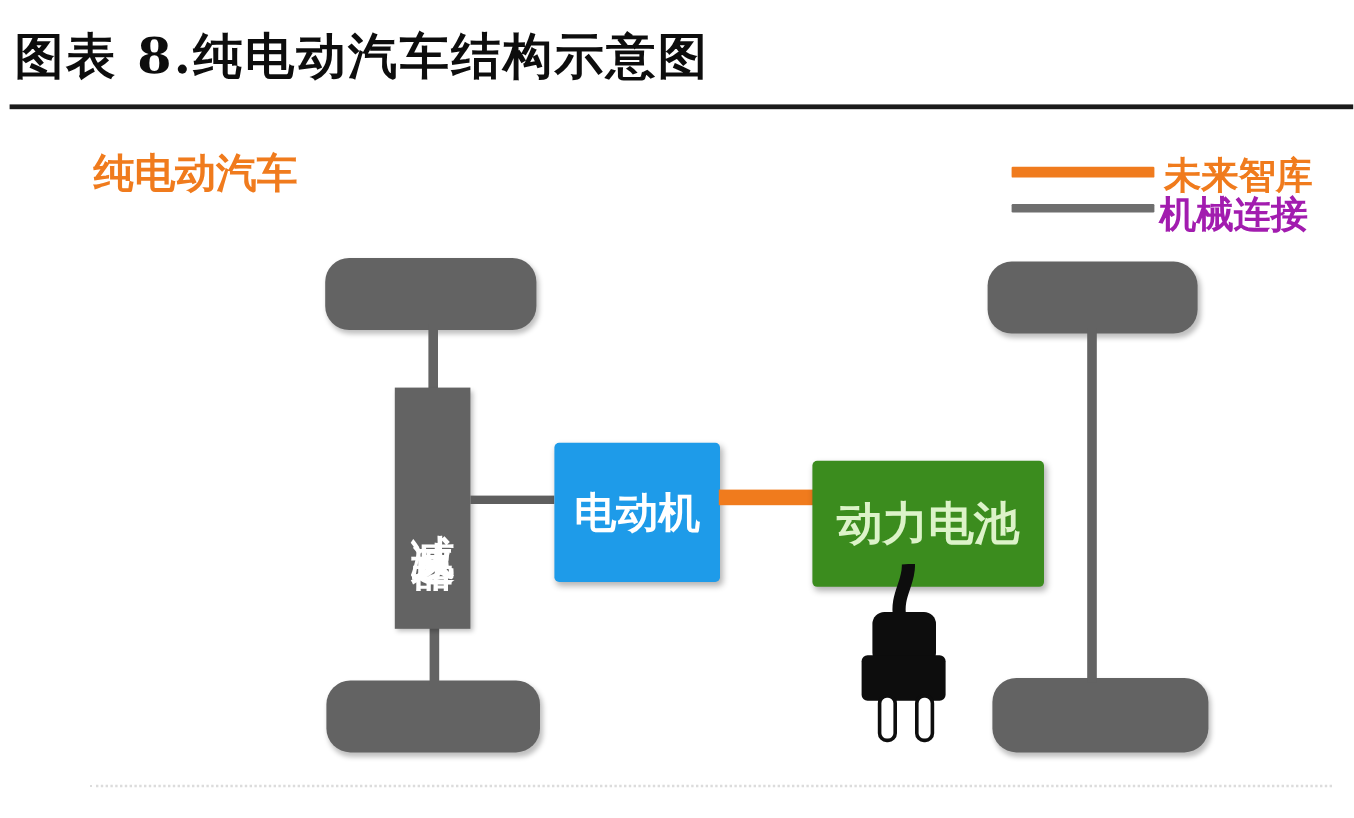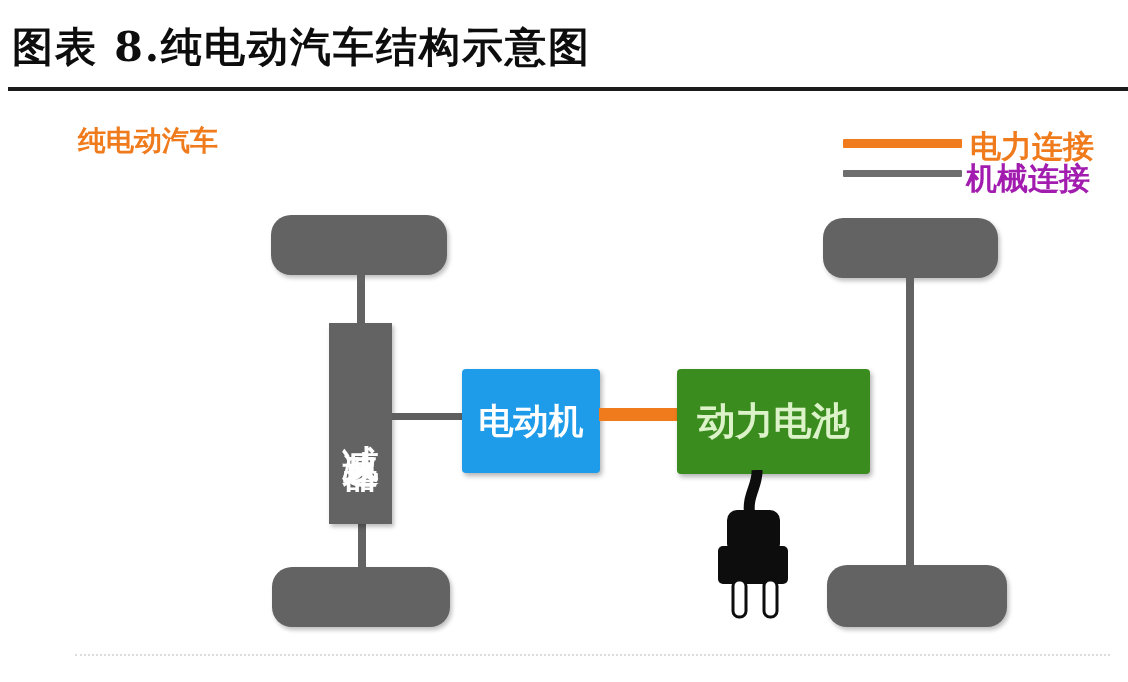--- a/index.html
+++ b/index.html
@@ -9,21 +9,21 @@
     text-decoration:underline;
   }
   .page-title{
     position:absolute;left:12px;top:20px;margin:0;
     font-family:"DejaVu Serif","Liberation Serif",serif;
     font-size:41px;font-weight:bold;color:#0d0d0d;letter-spacing:2px;white-space:nowrap;
   }
   .title-rule{position:absolute;left:8px;top:87px;width:1120px;height:4px;background:#1b1b1b;}
   .vehicle-label{
     position:absolute;left:78px;top:122px;
-    font-size:28px;font-weight:bold;color:#F07B1D;white-space:nowrap;
+    font-size:34px;font-weight:bold;color:#F07B1D;white-space:nowrap;
   }
   .legend-swatch{position:absolute;border-radius:1px;}
   .legend-swatch.power{left:843px;top:139px;width:119px;height:9px;background:#F07B1D;}
   .legend-swatch.mech{left:843px;top:170px;width:119px;height:7px;background:#6E6E6E;}
   .legend-label{position:absolute;font-size:31px;font-weight:bold;white-space:nowrap;}
   .legend-label.power{left:970px;top:126px;color:#F07B1D;}
   .legend-label.mech{left:966px;top:158px;color:#a21caf;}
   .wheel{
     position:absolute;background:#636363;border-radius:20px;
     box-shadow:2px 3px 4px rgba(0,0,0,0.25);
@@ -46,42 +46,42 @@
     color:#ffffff;font-size:37px;font-weight:bold;letter-spacing:6px;line-height:1;
   }
   .link{position:absolute;}
   .link.mech-reducer-motor{left:392px;top:413px;width:70px;height:7px;background:#5f5f5f;}
   .link.power-motor-battery{left:599px;top:408px;width:79px;height:13px;background:#F07B1D;}
   .node-box{
     position:absolute;display:flex;align-items:center;justify-content:center;
     border-radius:4px;box-shadow:2px 3px 5px rgba(0,0,0,0.3);
     font-weight:bold;white-space:nowrap;
   }
-  .node-box.motor{left:462px;top:369px;width:138px;height:104px;background:#1E9BE9;color:#ffffff;font-size:35px;}
-  .node-box.battery{left:677px;top:369px;width:193px;height:105px;background:#3B8C1E;color:#DCF3C9;font-size:38px;}
+  .node-box.motor{left:462px;top:369px;width:138px;height:116px;background:#1E9BE9;color:#ffffff;font-size:35px;}
+  .node-box.battery{left:677px;top:384px;width:193px;height:105px;background:#3B8C1E;color:#DCF3C9;font-size:38px;}
   .plug-svg{position:absolute;left:700px;top:470px;width:110px;height:150px;}
   .watermark{
     position:absolute;left:896px;top:630px;
     font-size:32px;font-weight:bold;color:#4e4e4e;white-space:nowrap;
     text-shadow:2px 2px 0 #ffffff,3px 3px 2px rgba(0,0,0,0.25);
   }
   .bottom-dotted{position:absolute;left:75px;top:654px;width:1035px;height:0;border-top:2px dotted #dcdcdc;}
 </style>
 </head>
 <body>
 
 <div class="canvas">
 
   <h1 class="page-title">图表 8.纯电动汽车结构示意图</h1>
   <div class="title-rule"></div>
 
   <div class="vehicle-label">纯电动汽车</div>
 
   <div class="legend-swatch power"></div>
-  <div class="legend-label power">电力连接</div>
+  <div class="legend-label power">未来智库</div>
   <div class="legend-swatch mech"></div>
   <div class="legend-label mech">机械连接</div>
 
   <div class="wheel fl"></div>
   <div class="wheel rl"></div>
   <div class="wheel fr"></div>
   <div class="wheel rr"></div>
 
   <div class="axle left-upper"></div>
   <div class="axle left-lower"></div>

